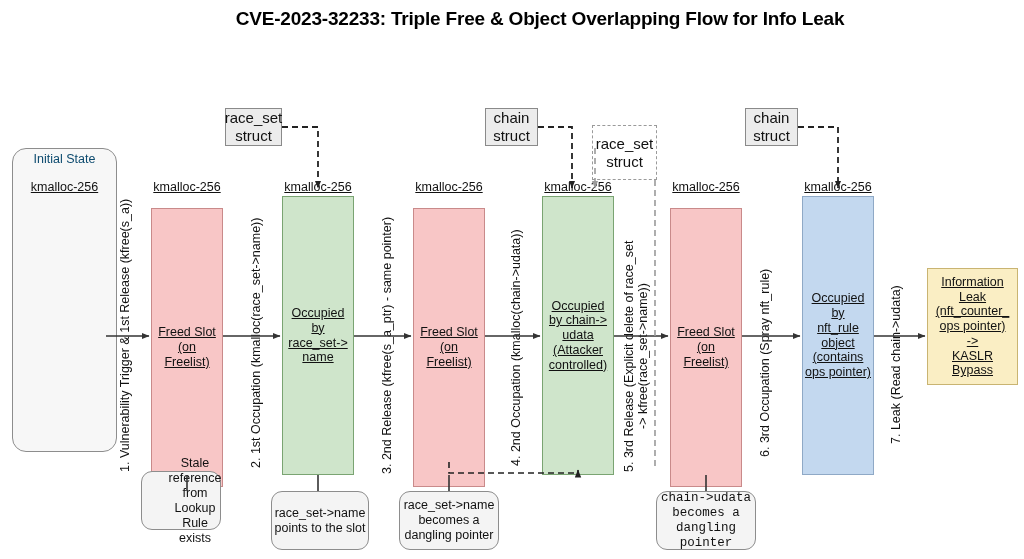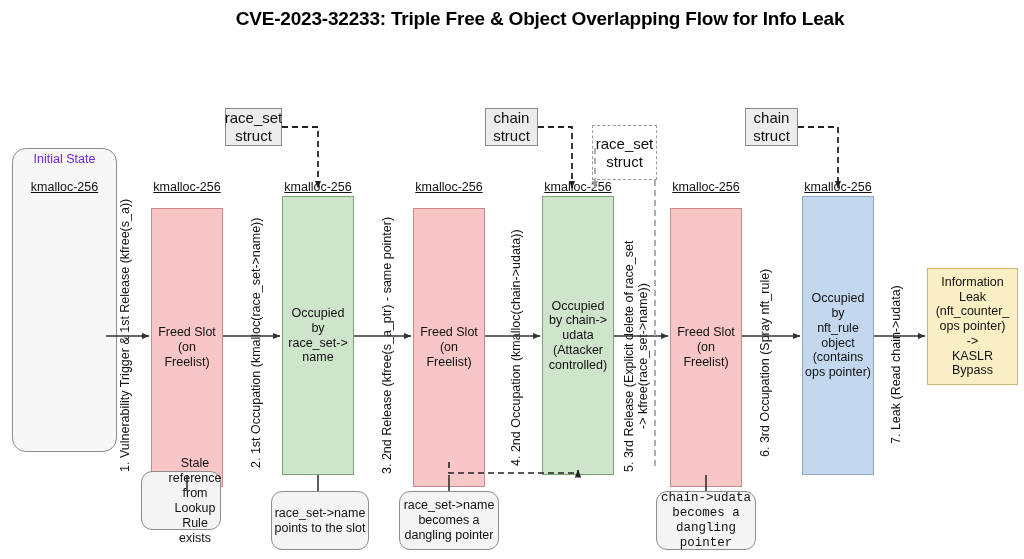--- a/index.html
+++ b/index.html
@@ -9,38 +9,38 @@
 
   .title{
     position:absolute;left:0;top:8px;width:1024px;text-align:center;
     font-size:19px;font-weight:bold;letter-spacing:-0.2px;color:#000;margin-left:28px;
   }
 
   
   .slot{
     position:absolute;box-sizing:border-box;border:1px solid #9b6b6b;
     display:flex;align-items:center;justify-content:center;text-align:center;
-    font-size:12.5px;line-height:1.18;padding:2px;white-space:pre-line;
+    font-size:12.5px;line-height:1.18;padding:2px;white-space:pre-line;text-decoration:underline;
   }
   .slot.green{background:#cfe5cb;border-color:#7aa472;}
   .slot.red{background:#f8c6c6;border-color:#c98a8a;margin-top:12px;}
   .slot.blue{background:#c3d8ef;border-color:#8fa9c6;}
   .slot.yellow{background:#faeec4;border-color:#c9b472;}
 
   .slotcap{
     position:absolute;text-align:center;font-size:12.5px;color:#111;text-decoration:underline;
   }
 
   
   .group{
     position:absolute;box-sizing:border-box;border:1px solid #8d8d8d;
     border-radius:14px;background:#f7f7f7;
   }
   .group-title{
-    position:absolute;text-align:center;font-size:12.5px;color:#6d28d9;
+    position:absolute;text-align:center;font-size:12.5px;color:#0c4a6e;
   }
 
   
   .structbox{
     position:absolute;box-sizing:border-box;border:1.6px solid #8a8a8a;
     background:#ececec;display:flex;align-items:center;justify-content:center;
     text-align:center;font-size:15px;line-height:1.2;white-space:pre-line;
   }
   .structbox.dashed{
     border:1.5px dashed #9a9a9a;background:transparent;

